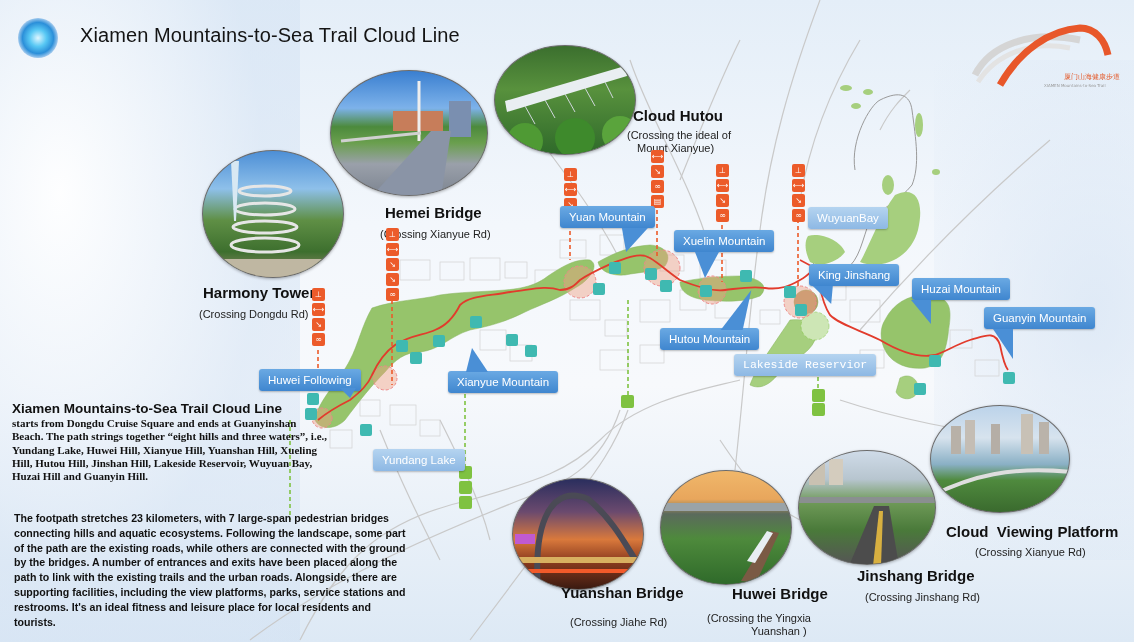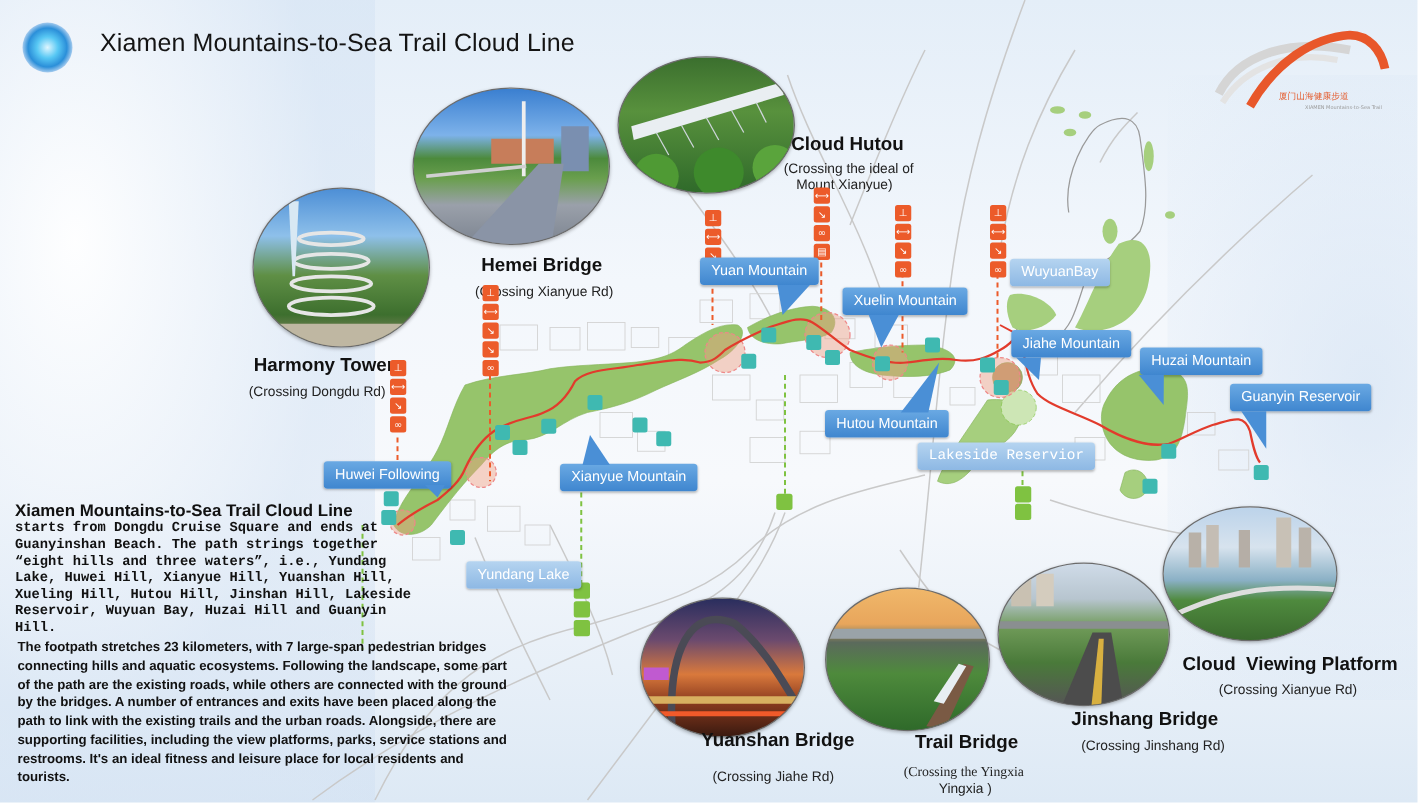--- a/index.html
+++ b/index.html
@@ -23,21 +23,21 @@
   
   .title-dot {
     position: absolute; left: 18px; top: 18px; width: 40px; height: 40px; border-radius: 50%;
     background: radial-gradient(circle, #dff6ff 0%, #58c8f4 30%, #2b8fd9 55%, rgba(120,170,230,0.35) 75%, rgba(255,255,255,0) 100%);
   }
   .page-title {
     position: absolute; left: 80px; top: 24px; font-size: 20px; font-family: "Liberation Sans", sans-serif;
     color: #141414; letter-spacing: 0.1px;
   }
   .logo { position: absolute; left: 970px; top: 20px; width: 145px; height: 75px; }
-  .logo-cn { position: absolute; left: 1023px; top: 72px; font-size: 7px; color: #e45a2b; }
+  .logo-cn { position: absolute; left: 1064px; top: 72px; font-size: 7px; color: #e45a2b; }
   .logo-en { position: absolute; left: 1044px; top: 83px; font-size: 4px; color: #999; }
 
   
   .map { position: absolute; left: 0; top: 0; width: 1134px; height: 642px; }
 
   
   .photo { position: absolute; border-radius: 50%; border: 1.5px solid #6b6b6b; overflow: hidden; box-shadow: 0 1px 3px rgba(0,0,0,0.3); }
 
   
   .bridge-name { position: absolute; font-weight: bold; font-size: 15px; color: #111; white-space: nowrap; font-family: "Liberation Sans", sans-serif; }
@@ -48,21 +48,21 @@
     position: absolute; height: 22px; padding: 0 9px; border-radius: 3px;
     background: linear-gradient(180deg, #6aa9e3 0%, #3f86cf 100%);
     color: #fff; font-size: 11.5px; line-height: 22px; white-space: nowrap;
     box-shadow: 0 1px 2px rgba(0,0,0,0.25); font-family: "Liberation Sans", sans-serif;
   }
   .callout.faded { background: linear-gradient(180deg, #b5d4f0 0%, #8db8e4 100%); color: #fff; }
   .callout-tail { position: absolute; width: 0; height: 0; }
 
   
   .desc-title { position: absolute; left: 12px; top: 401px; font-size: 13.5px; font-weight: bold; color: #111; font-family: "Liberation Sans", sans-serif; }
-  .desc-p1 { position: absolute; left: 12px; top: 417px; width: 318px; font-size: 11px; line-height: 13.3px; color: #111; font-weight: bold; font-family: Liberation Mono, monospace; }
+  .desc-p1 { position: absolute; left: 12px; top: 417px; width: 318px; font-size: 11px; line-height: 13.3px; color: #111; font-weight: bold; font-family: Liberation Serif, serif; }
   .desc-p2 { position: absolute; left: 14px; top: 511px; width: 400px; font-size: 10.6px; line-height: 14.8px; color: #111; font-weight: bold; font-family: "Liberation Sans", sans-serif; }
 
   
   .icon-stack { position: absolute; width: 14px; display: flex; flex-direction: column; gap: 2px; }
   .fi { width: 13px; height: 13px; border-radius: 2px; background: #ec5b2a; color: #fff; font-size: 8px; line-height: 13px; text-align: center; }
   .fi.green { background: #7fc241; }
   .ti { position: absolute; width: 12px; height: 12px; border-radius: 2px; background: #3fb9b1; color: #fff; font-size: 7px; line-height: 12px; text-align: center; }
 </style>
 </head>
 <body>
@@ -265,23 +265,23 @@
 <div class="bridge-name" style="left:385px; top:204px;">Hemei Bridge</div>
 <div class="bridge-sub" style="left:380px; top:228px;">(Crossing Xianyue Rd)</div>
 
 <div class="bridge-name" style="left:633px; top:107px;">Cloud Hutou</div>
 <div class="bridge-sub" style="left:627px; top:129px;">(Crossing the ideal of</div>
 <div class="bridge-sub" style="left:637px; top:142px;">Mount Xianyue)</div>
 
 <div class="bridge-name" style="left:561px; top:584px;">Yuanshan Bridge</div>
 <div class="bridge-sub" style="left:570px; top:616px;">(Crossing Jiahe Rd)</div>
 
-<div class="bridge-name" style="left:732px; top:585px;">Trail Bridge</div>
-<div class="bridge-sub" style="left:723px; top:612px;font-family:Liberation Serif, serif;">(Crossing the Yingxia</div>
-<div class="bridge-sub" style="left:751px; top:625px;">Yingxia )</div>
+<div class="bridge-name" style="left:732px; top:585px;">Huwei Bridge</div>
+<div class="bridge-sub" style="left:707px; top:612px;">(Crossing the Yingxia</div>
+<div class="bridge-sub" style="left:751px; top:625px;">Yuanshan )</div>
 
 <div class="bridge-name" style="left:857px; top:567px;">Jinshang Bridge</div>
 <div class="bridge-sub" style="left:865px; top:591px;">(Crossing Jinshang Rd)</div>
 
 <div class="bridge-name" style="left:946px; top:523px; white-space:pre;">Cloud  Viewing Platform</div>
 <div class="bridge-sub" style="left:975px; top:546px;">(Crossing Xianyue Rd)</div>
 
 <div class="icon-stack" style="left:312px; top:288px;">
   <div class="fi">⊥</div>
   <div class="fi">⟷</div>
@@ -350,27 +350,27 @@
 <div class="ti" style="left:914px; top:383px;"></div>
 
 <div class="callout" style="left:560px; top:206px;">Yuan Mountain</div>
 <div class="callout-tail" style="left:618px; top:228px; border-left:12px solid transparent; border-right:14px solid transparent; border-top:24px solid #4a8fd6; transform:skewX(-18deg);"></div>
 
 <div class="callout" style="left:674px; top:230px;">Xuelin Mountain</div>
 <div class="callout-tail" style="left:695px; top:252px; border-left:10px solid transparent; border-right:14px solid transparent; border-top:26px solid #4a8fd6;"></div>
 
 <div class="callout faded" style="left:808px; top:207px;">WuyuanBay</div>
 
-<div class="callout" style="left:809px; top:264px;">Jiahe Mountain</div>
+<div class="callout" style="left:809px; top:264px;">King Jinshang</div>
 <div class="callout-tail" style="left:818px; top:286px; border-left:8px solid transparent; border-right:12px solid transparent; border-top:18px solid #4a8fd6; transform:skewX(30deg);"></div>
 
 <div class="callout" style="left:912px; top:278px;">Huzai Mountain</div>
 <div class="callout-tail" style="left:918px; top:300px; border-left:6px solid transparent; border-right:14px solid transparent; border-top:24px solid #4a8fd6; transform:skewX(30deg);"></div>
 
-<div class="callout" style="left:984px; top:307px;">Guanyin Reservoir</div>
+<div class="callout" style="left:984px; top:307px;">Guanyin Mountain</div>
 <div class="callout-tail" style="left:1000px; top:329px; border-left:6px solid transparent; border-right:14px solid transparent; border-top:30px solid #4a8fd6; transform:skewX(25deg);"></div>
 
 <div class="callout" style="left:660px; top:328px;">Hutou Mountain</div>
 <div class="callout-tail" style="left:730px; top:290px; border-left:12px solid transparent; border-right:10px solid transparent; border-bottom:40px solid #4a8fd6; transform:skewX(-25deg);"></div>
 
 <div class="callout faded" style="left:734px; top:354px;font-family:Liberation Mono, monospace;">Lakeside Reservior</div>
 
 <div class="callout" style="left:259px; top:369px;">Huwei Following</div>
 <div class="callout-tail" style="left:340px; top:388px; border-left:10px solid transparent; border-right:6px solid transparent; border-top:10px solid #4a8fd6;"></div>
 

